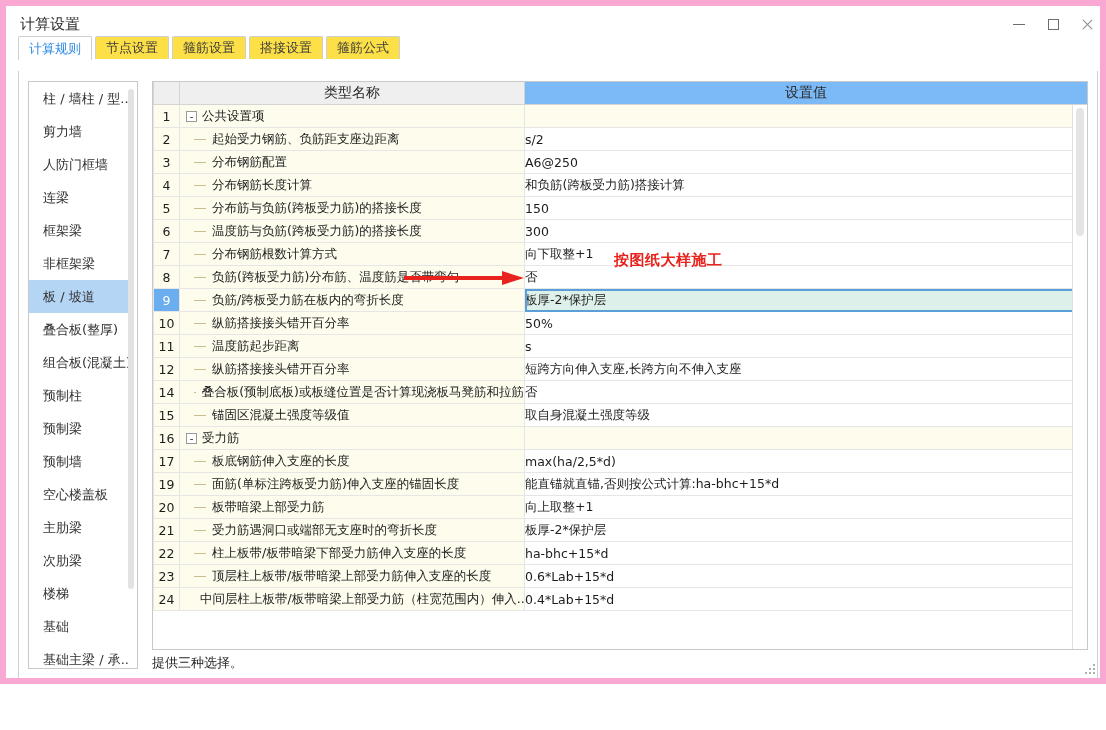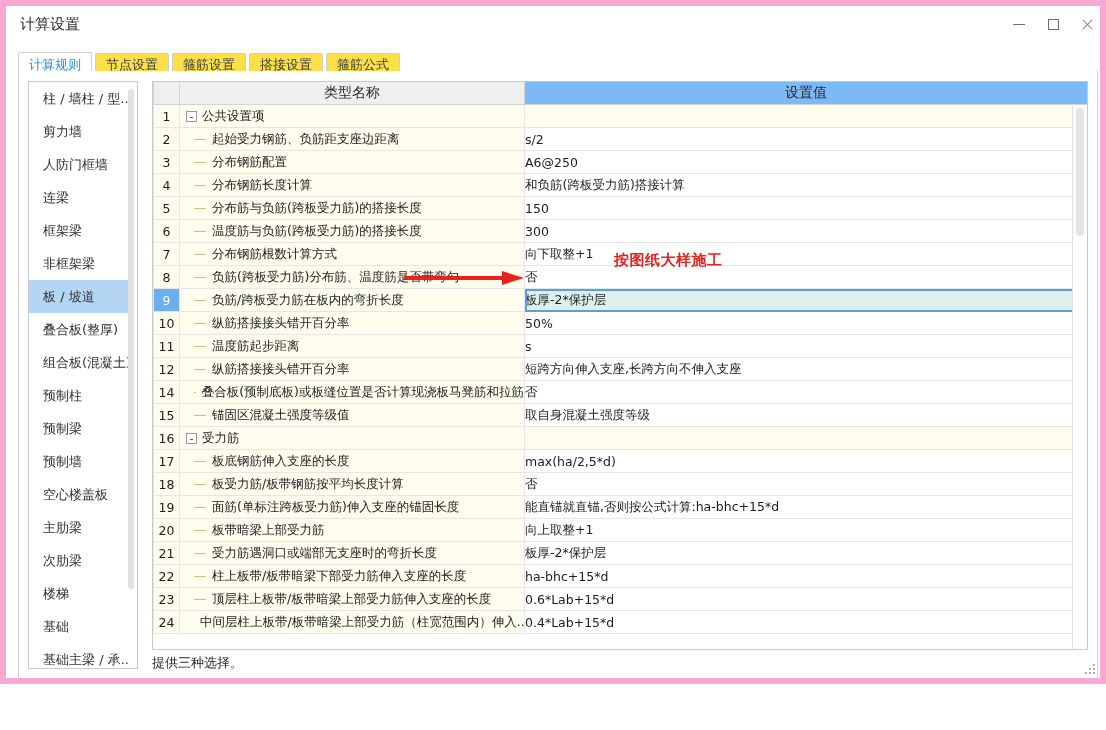--- a/index.html
+++ b/index.html
@@ -38,22 +38,22 @@
   .glyph-max { display:block; width: 11px; height: 11px; border: 1px solid #6d6d6d; box-sizing: border-box;}
   .glyph-close { position: relative; display:block; width: 13px; height: 13px; }
   .glyph-close:before, .glyph-close:after {
     content:""; position:absolute; left: 0; top: 6px; width: 13px; height: 1px; background: #8a8a8a;
   }
   .glyph-close:before { transform: rotate(45deg); }
   .glyph-close:after  { transform: rotate(-45deg); }
 
   
   .tabstrip {
-    position: absolute; left: 12px; top: 46px; width: 1080px; height: 24px;
-    display: flex; align-items: center;
+    position: absolute; left: 12px; top: 30px; width: 1080px; height: 24px;
+    display: flex; align-items: flex-start;
   }
   .tab {
     height: 23px; padding: 0 10px;
     display: flex; align-items: center;
     font-size: 13px; color: #3b3b3b;
     background: #fde047;
     border: 1px solid #cfcfcf;
     border-bottom: none;
     margin-right: 3px;
     border-radius: 2px 2px 0 0;
@@ -452,30 +452,20 @@
             <td class="num">17</td>
             <td class="name">
               <div class="cellinner">
                 <span class="leafdash"></span>
                 <span class="labeltext">板底钢筋伸入支座的长度</span>
               </div>
             </td>
             <td class="val">max(ha/2,5*d)</td>
           </tr>
           <tr class="child yellowband">
-            <td class="num">18</td>
-            <td class="name">
-              <div class="cellinner">
-                <span class="leafdash"></span>
-                <span class="labeltext">板受力筋/板带钢筋按平均长度计算</span>
-              </div>
-            </td>
-            <td class="val">否</td>
-          </tr>
-          <tr class="child yellowband">
             <td class="num">19</td>
             <td class="name">
               <div class="cellinner">
                 <span class="leafdash"></span>
                 <span class="labeltext">面筋(单标注跨板受力筋)伸入支座的锚固长度</span>
               </div>
             </td>
             <td class="val">能直锚就直锚,否则按公式计算:ha-bhc+15*d</td>
           </tr>
           <tr class="child yellowband">

